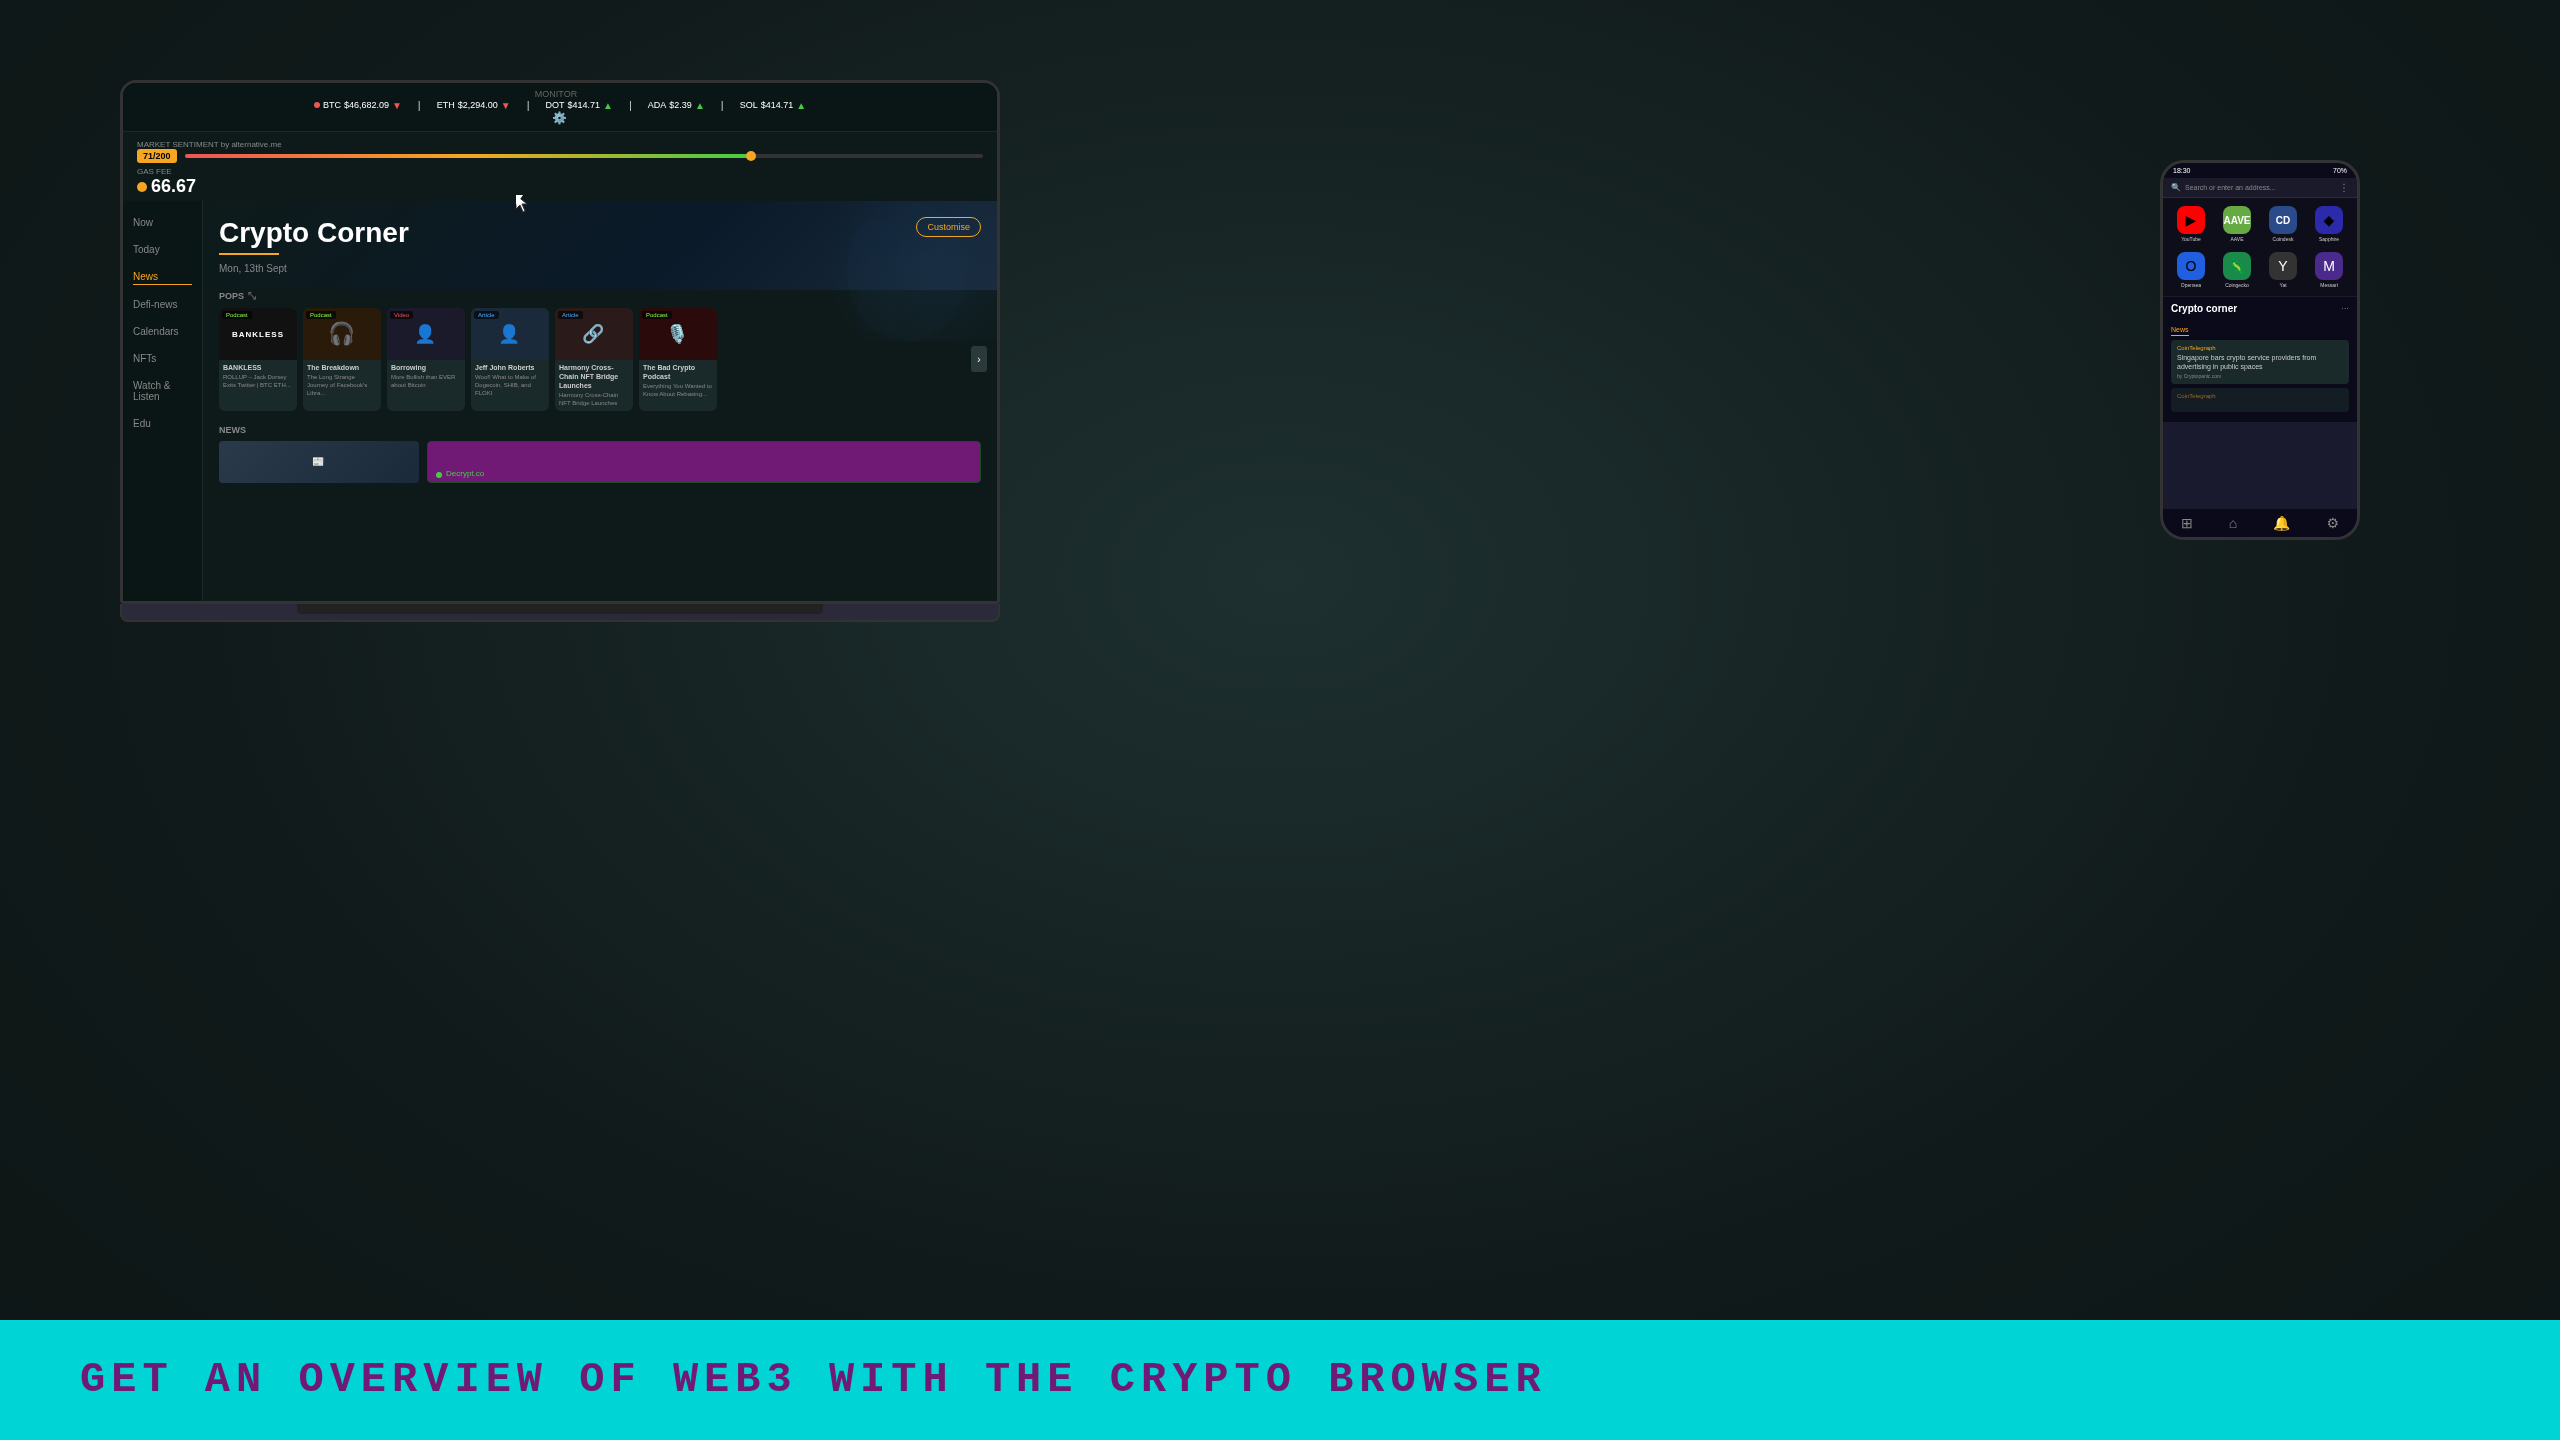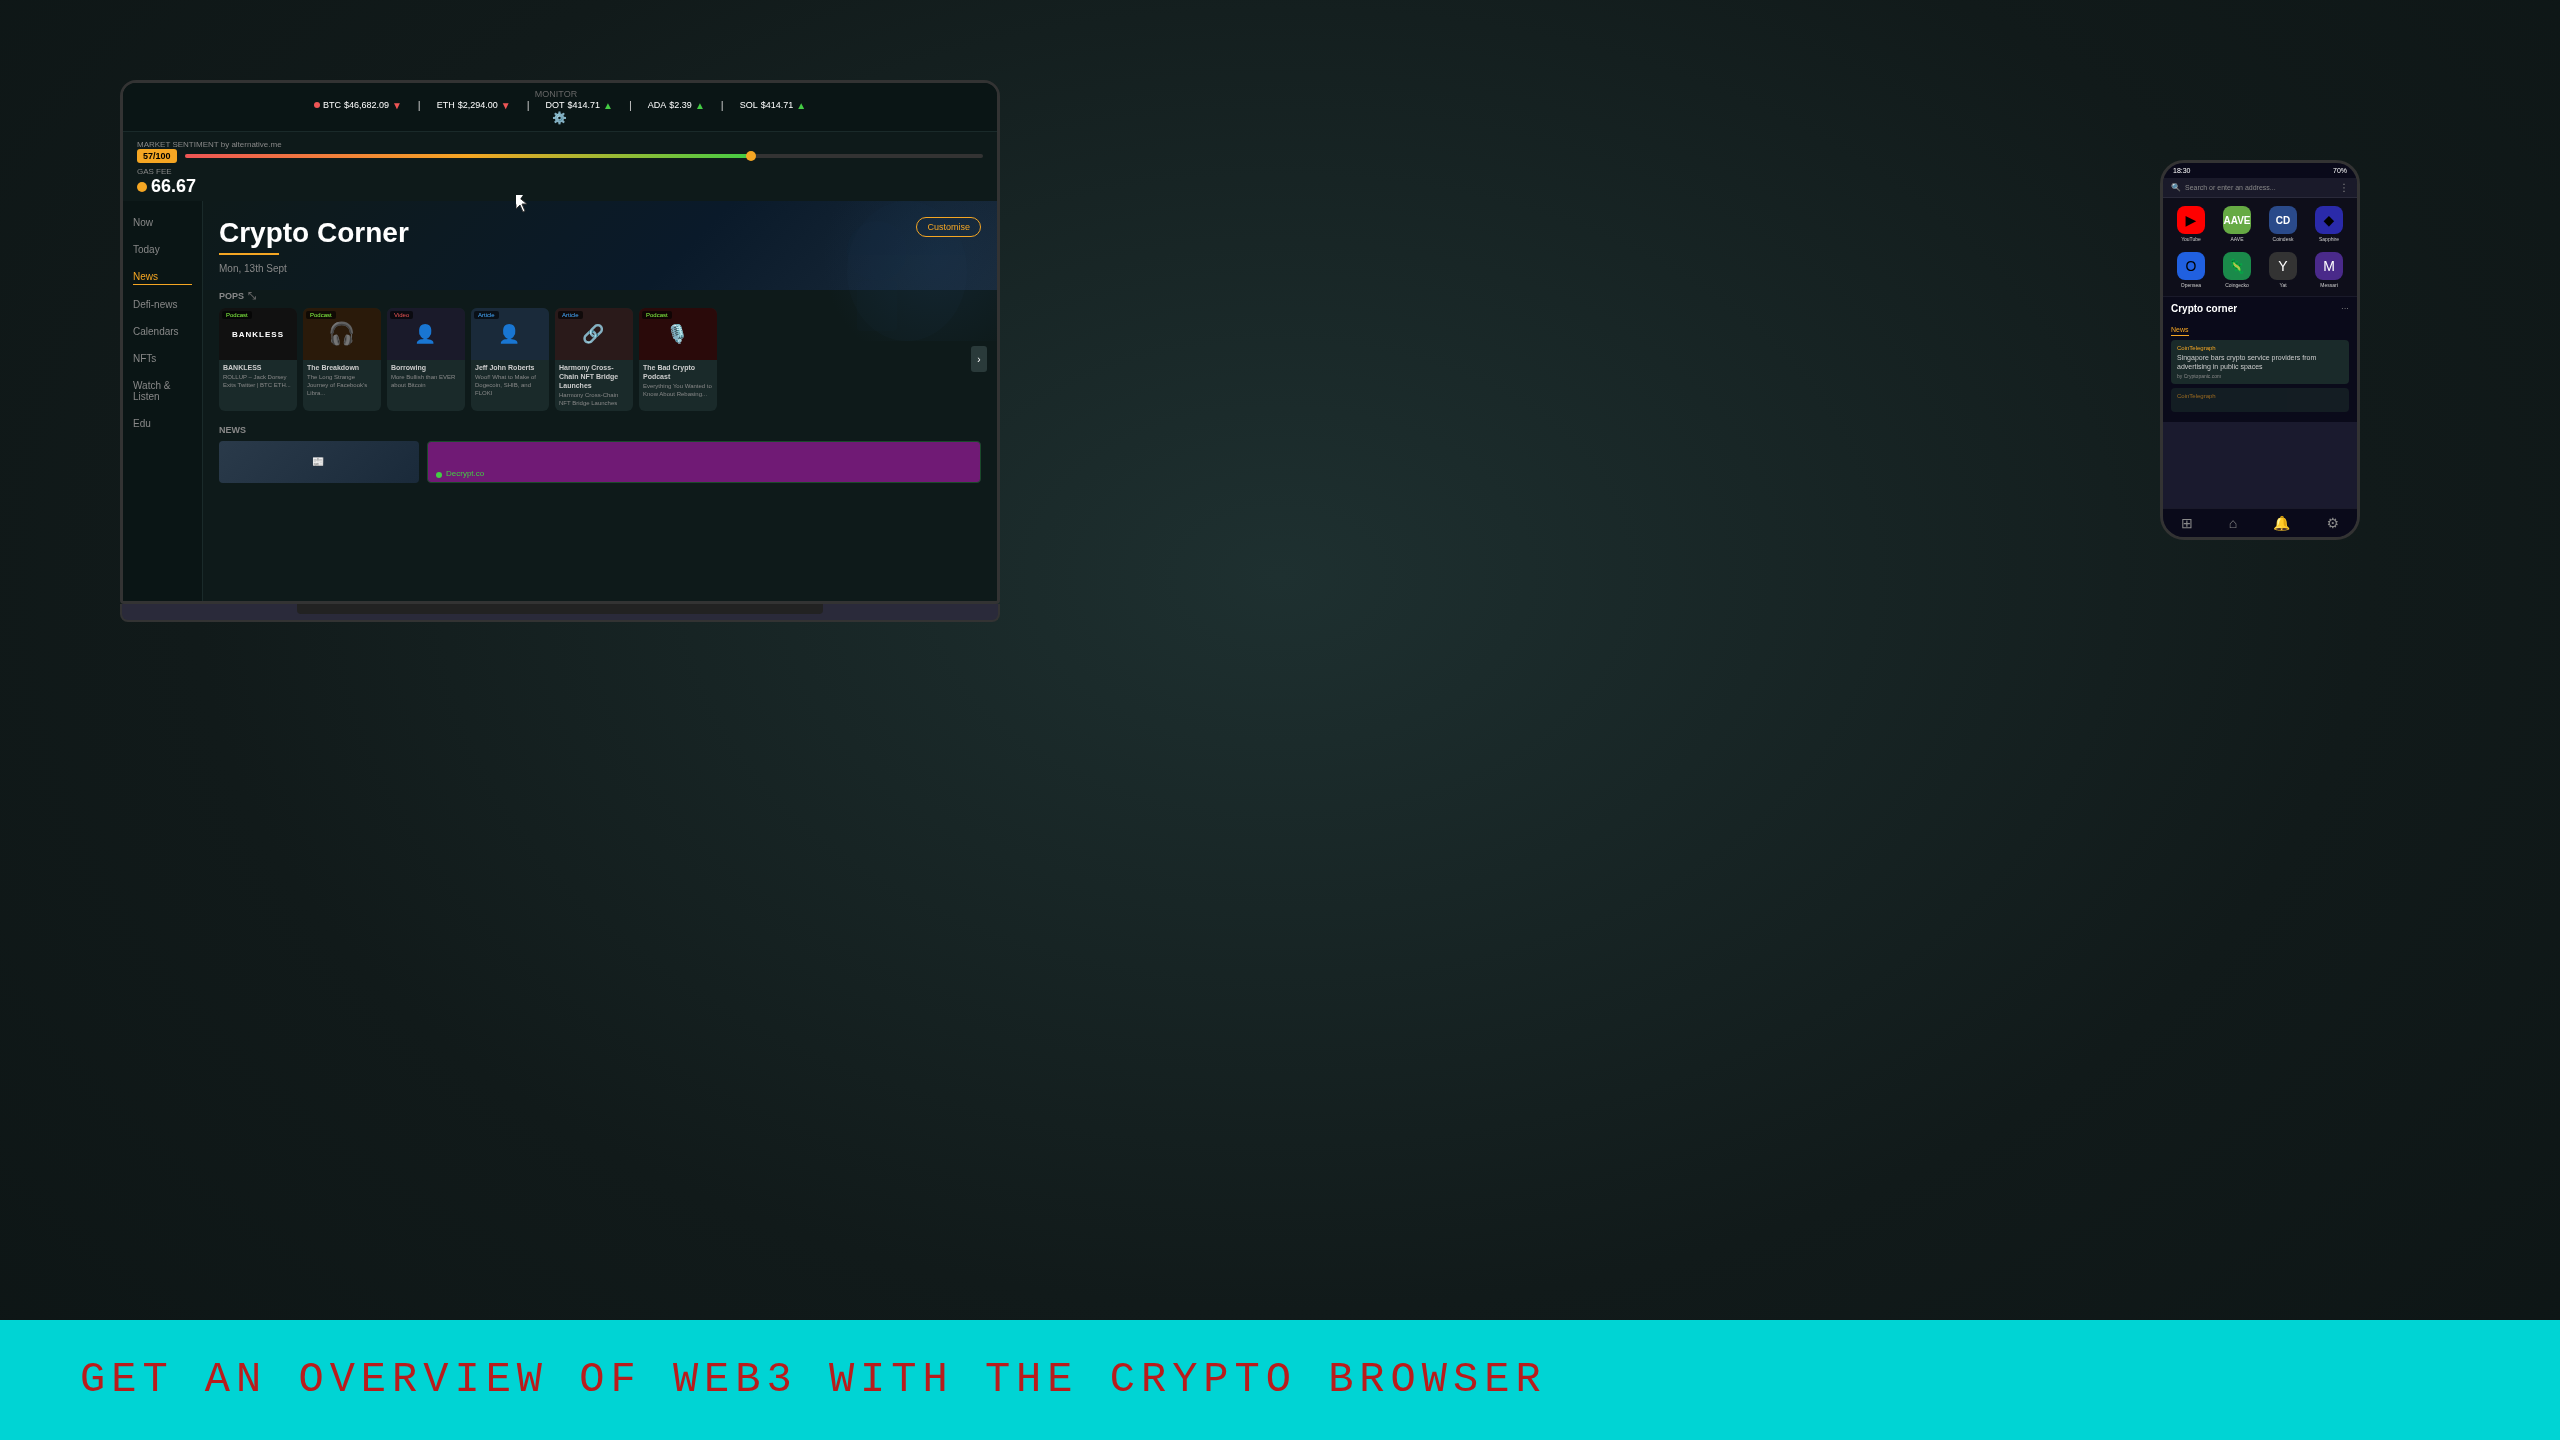--- a/index.html
+++ b/index.html
@@ -26,22 +26,22 @@
       left: 0;
       right: 0;
       height: 120px;
       background: #00d4d4;
       display: flex;
       align-items: center;
       padding: 0 80px;
     }
     .bottom-banner-text {
       font-size: 42px;
-      font-weight: normal;
-      color: #b91c1c;
+      font-weight: bold;
+      color: #701a75;
       letter-spacing: 6px;
       font-family: 'Courier New', monospace;
     }
 
     
     .laptop-container {
       position: absolute;
       top: 80px;
       left: 120px;
       width: 880px;
@@ -626,21 +626,21 @@
             <span>$414.71</span>
             <span class="arrow-up">▲</span>
           </div>
         </div>
         <span class="gear-icon-ticker">⚙️</span>
       </div>
 
       <div class="sentiment-section">
         <div class="sentiment-label">MARKET SENTIMENT by alternative.me</div>
         <div class="sentiment-bar-wrap">
-          <span class="sentiment-badge">57/100</span>
+          <span class="sentiment-badge">71/200</span>
           <div class="sentiment-bar">
             <div class="sentiment-fill"></div>
             <div class="sentiment-indicator"></div>
           </div>
         </div>
         <div class="gas-label">GAS FEE</div>
         <div class="gas-value">
           <span class="gas-dot"></span>
           <span>66.67</span>
         </div>

